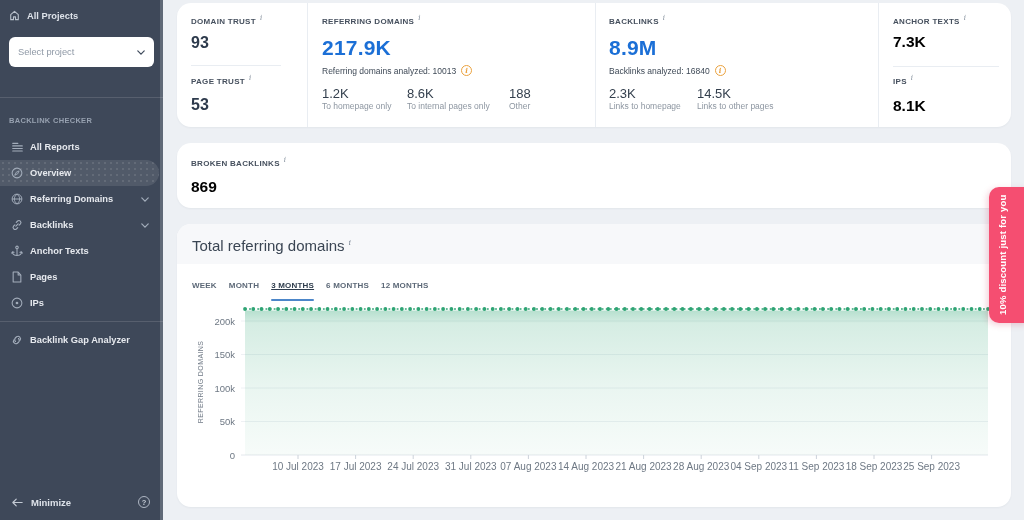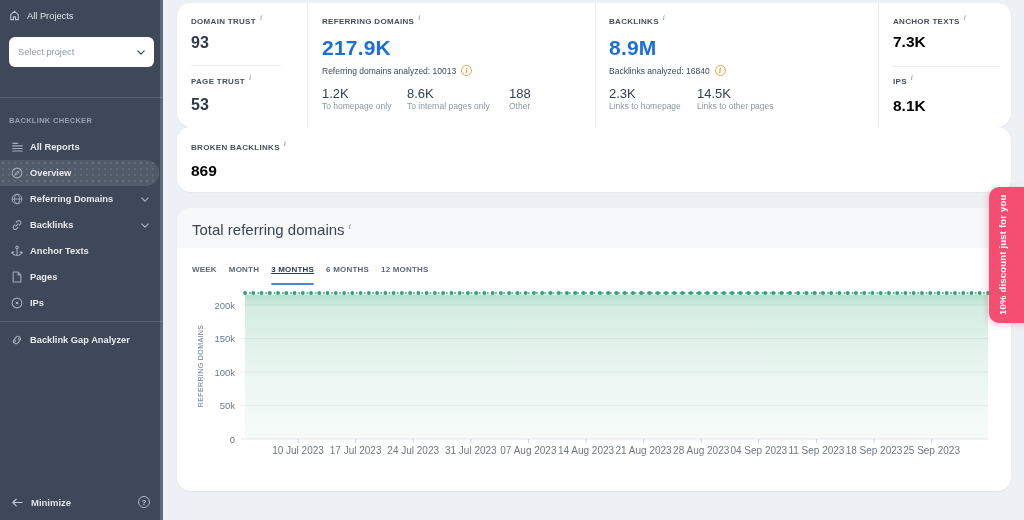--- a/index.html
+++ b/index.html
@@ -17,21 +17,21 @@
     width:163px; height:520px; background:#3e4859; position:relative;
     flex:0 0 163px; color:#e4e8ee;
   }
   .sb-scroll-strip {
     position:absolute; top:0; right:0; width:3px; height:520px;
     background:rgba(255,255,255,0.18);
   }
   .sb-top { padding:10px 9px 0 9px; }
   .all-projects {
     display:flex; align-items:center; gap:7px; padding:0 0 8px 0; height:19px;
-    color:#dde2e9; font-size:9.3px; font-weight:normal; cursor:pointer;
+    color:#dde2e9; font-size:9.3px; font-weight:bold; cursor:pointer;
   }
   .all-projects .icon svg { display:block; }
   .select-project {
     background:#ffffff; border-radius:6px; height:30px; margin:8px 0 30px 0;
     display:flex; align-items:center; justify-content:space-between;
     padding:0 9px; cursor:pointer;
   }
   .select-project .ph { color:#8f99a6; font-size:9.3px; }
   .select-project .chev { display:flex; }
   .sb-divider { border-top:1px solid rgba(255,255,255,0.13); }
@@ -103,21 +103,21 @@
     width:11px; height:11px; border-radius:50%; border:1.2px solid #eba23e;
     color:#eba23e; font-size:7px; font-weight:bold; font-style:italic;
     display:inline-flex; align-items:center; justify-content:center;
     font-family:"DejaVu Serif",serif; cursor:pointer; flex:0 0 11px;
   }
   .breakdown { display:flex; margin-top:13px; }
   .bd-item .bd-val { font-size:13px; font-weight:normal; color:#333f4d; line-height:10px; }
   .bd-item .bd-lbl { font-size:8.5px; color:#8d96a1; margin-top:3px; white-space:nowrap; line-height:9px; }
 
   
-  .card-broken { height:65px; padding:16px 15px 0 14px; }
+  .card-broken { height:65px; margin-top:16px; padding:16px 15px 0 14px; }
   .card-broken .mid-blue { margin-top:11px; }
 
   
   .card-chart { height:283px; margin-top:16px; overflow:hidden; }
   .chart-header {
     height:40px; background:#f7f8fa; border-radius:8px 8px 0 0;
     display:flex; align-items:center; padding:3px 15px 0 15px;
   }
   .chart-title { font-size:15px; color:#3a4553; }
   .chart-title .sup-i { font-size:8px; }

